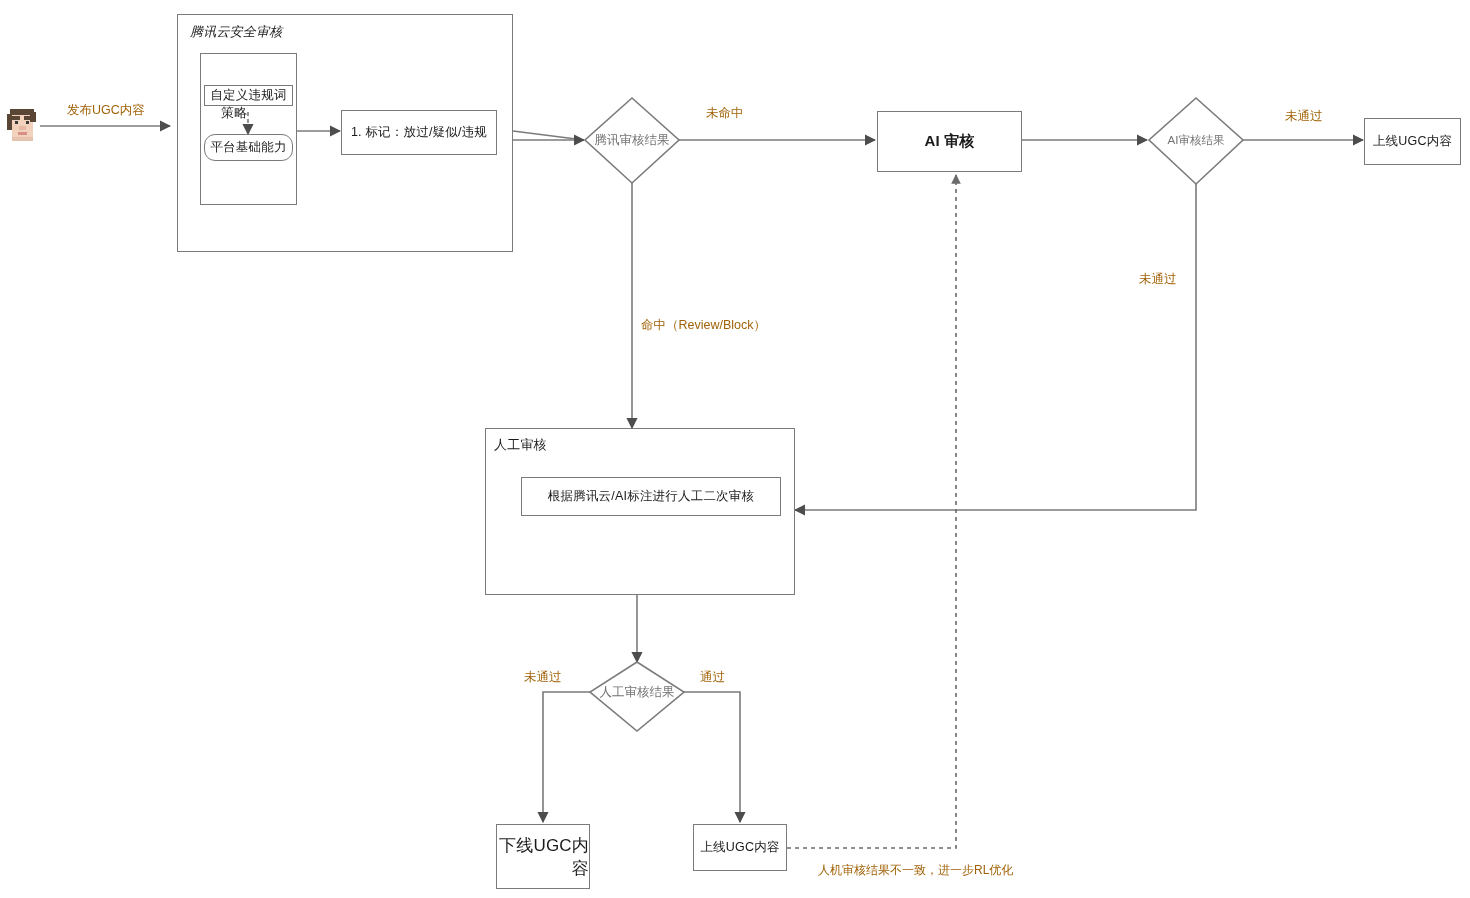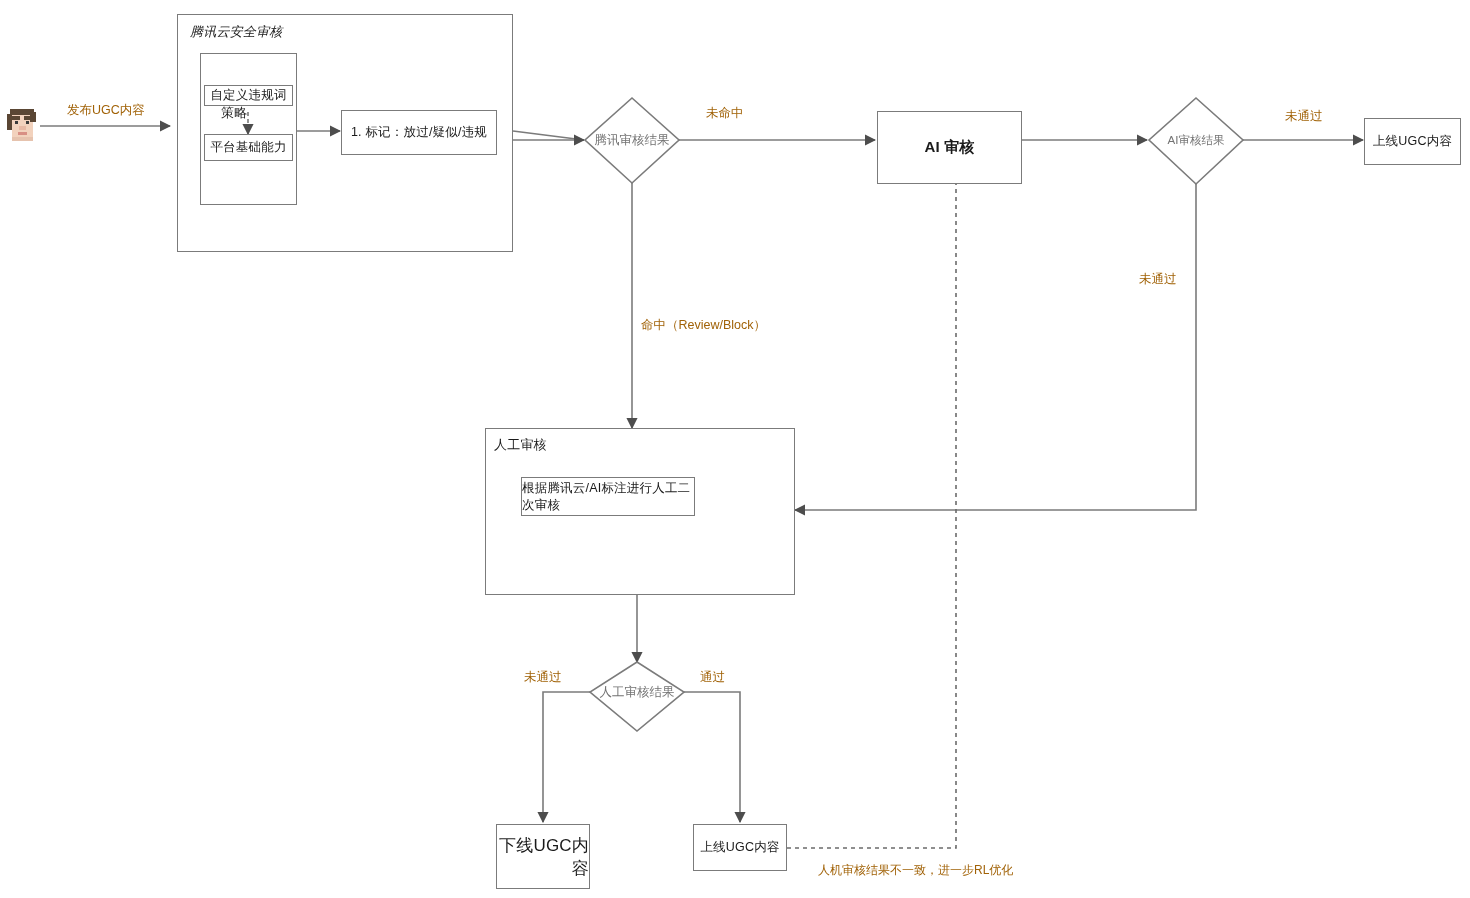--- a/index.html
+++ b/index.html
@@ -130,33 +130,33 @@
 <div class="node container-node" style="left:177px; top:14px; width:336px; height:238px;">
   <div class="container-title" style="left:12px; top:8px;font-style:italic;">腾讯云安全审核</div>
 </div>
 
 <div class="node container-node" style="left:200px; top:53px; width:97px; height:152px;">
   <div class="container-title" style="left:20px; top:6px;margin-top:44px;">策略</div>
 </div>
 
 <div class="node" style="left:204px; top:85px; width:89px; height:21px; font-size:12.5px;">自定义违规词</div>
 
-<div class="node" style="left:204px; top:134px; width:89px; height:27px; font-size:12.5px;">平台基础能力</div>
+<div class="node" style="left:204px; top:134px; width:89px; height:27px; font-size:12.5px;border-radius:11px;">平台基础能力</div>
 
 <div class="node" style="left:341px; top:110px; width:156px; height:45px; font-size:12.5px;">1. 标记：放过/疑似/违规</div>
 
-<div class="node bold-node" style="left:877px; top:111px; width:145px; height:73px;">AI 审核</div>
+<div class="node bold-node" style="left:877px; top:111px; width:145px; height:61px;">AI 审核</div>
 
 <div class="node" style="left:1364px; top:118px; width:97px; height:47px; font-size:12.5px;">上线UGC内容</div>
 
 <div class="node container-node" style="left:485px; top:428px; width:310px; height:167px;">
   <div class="container-title" style="left:8px; top:7px;">人工审核</div>
 </div>
 
-<div class="node" style="left:521px; top:477px; width:174px; height:39px; font-size:12.5px;">根据腾讯云/AI标注进行人工二次审核</div>
+<div class="node" style="left:521px; top:477px; width:260px; height:39px; font-size:12.5px;">根据腾讯云/AI标注进行人工二次审核</div>
 
 <div class="node" style="left:496px; top:824px; width:94px; height:65px; font-size:17px;text-align:right;">下线UGC内容</div>
 
 <div class="node" style="left:693px; top:824px; width:94px; height:47px; font-size:12.5px;">上线UGC内容</div>
 
 <div class="diamond-label" style="left:582px; top:131px; width:100px; height:18px;">腾讯审核结果</div>
 
 <div class="diamond-label" style="left:1148px; top:132px; width:96px; height:17px; font-size:11.5px;">AI审核结果</div>
 
 <div class="diamond-label" style="left:587px; top:683px; width:100px; height:18px;">人工审核结果</div>

